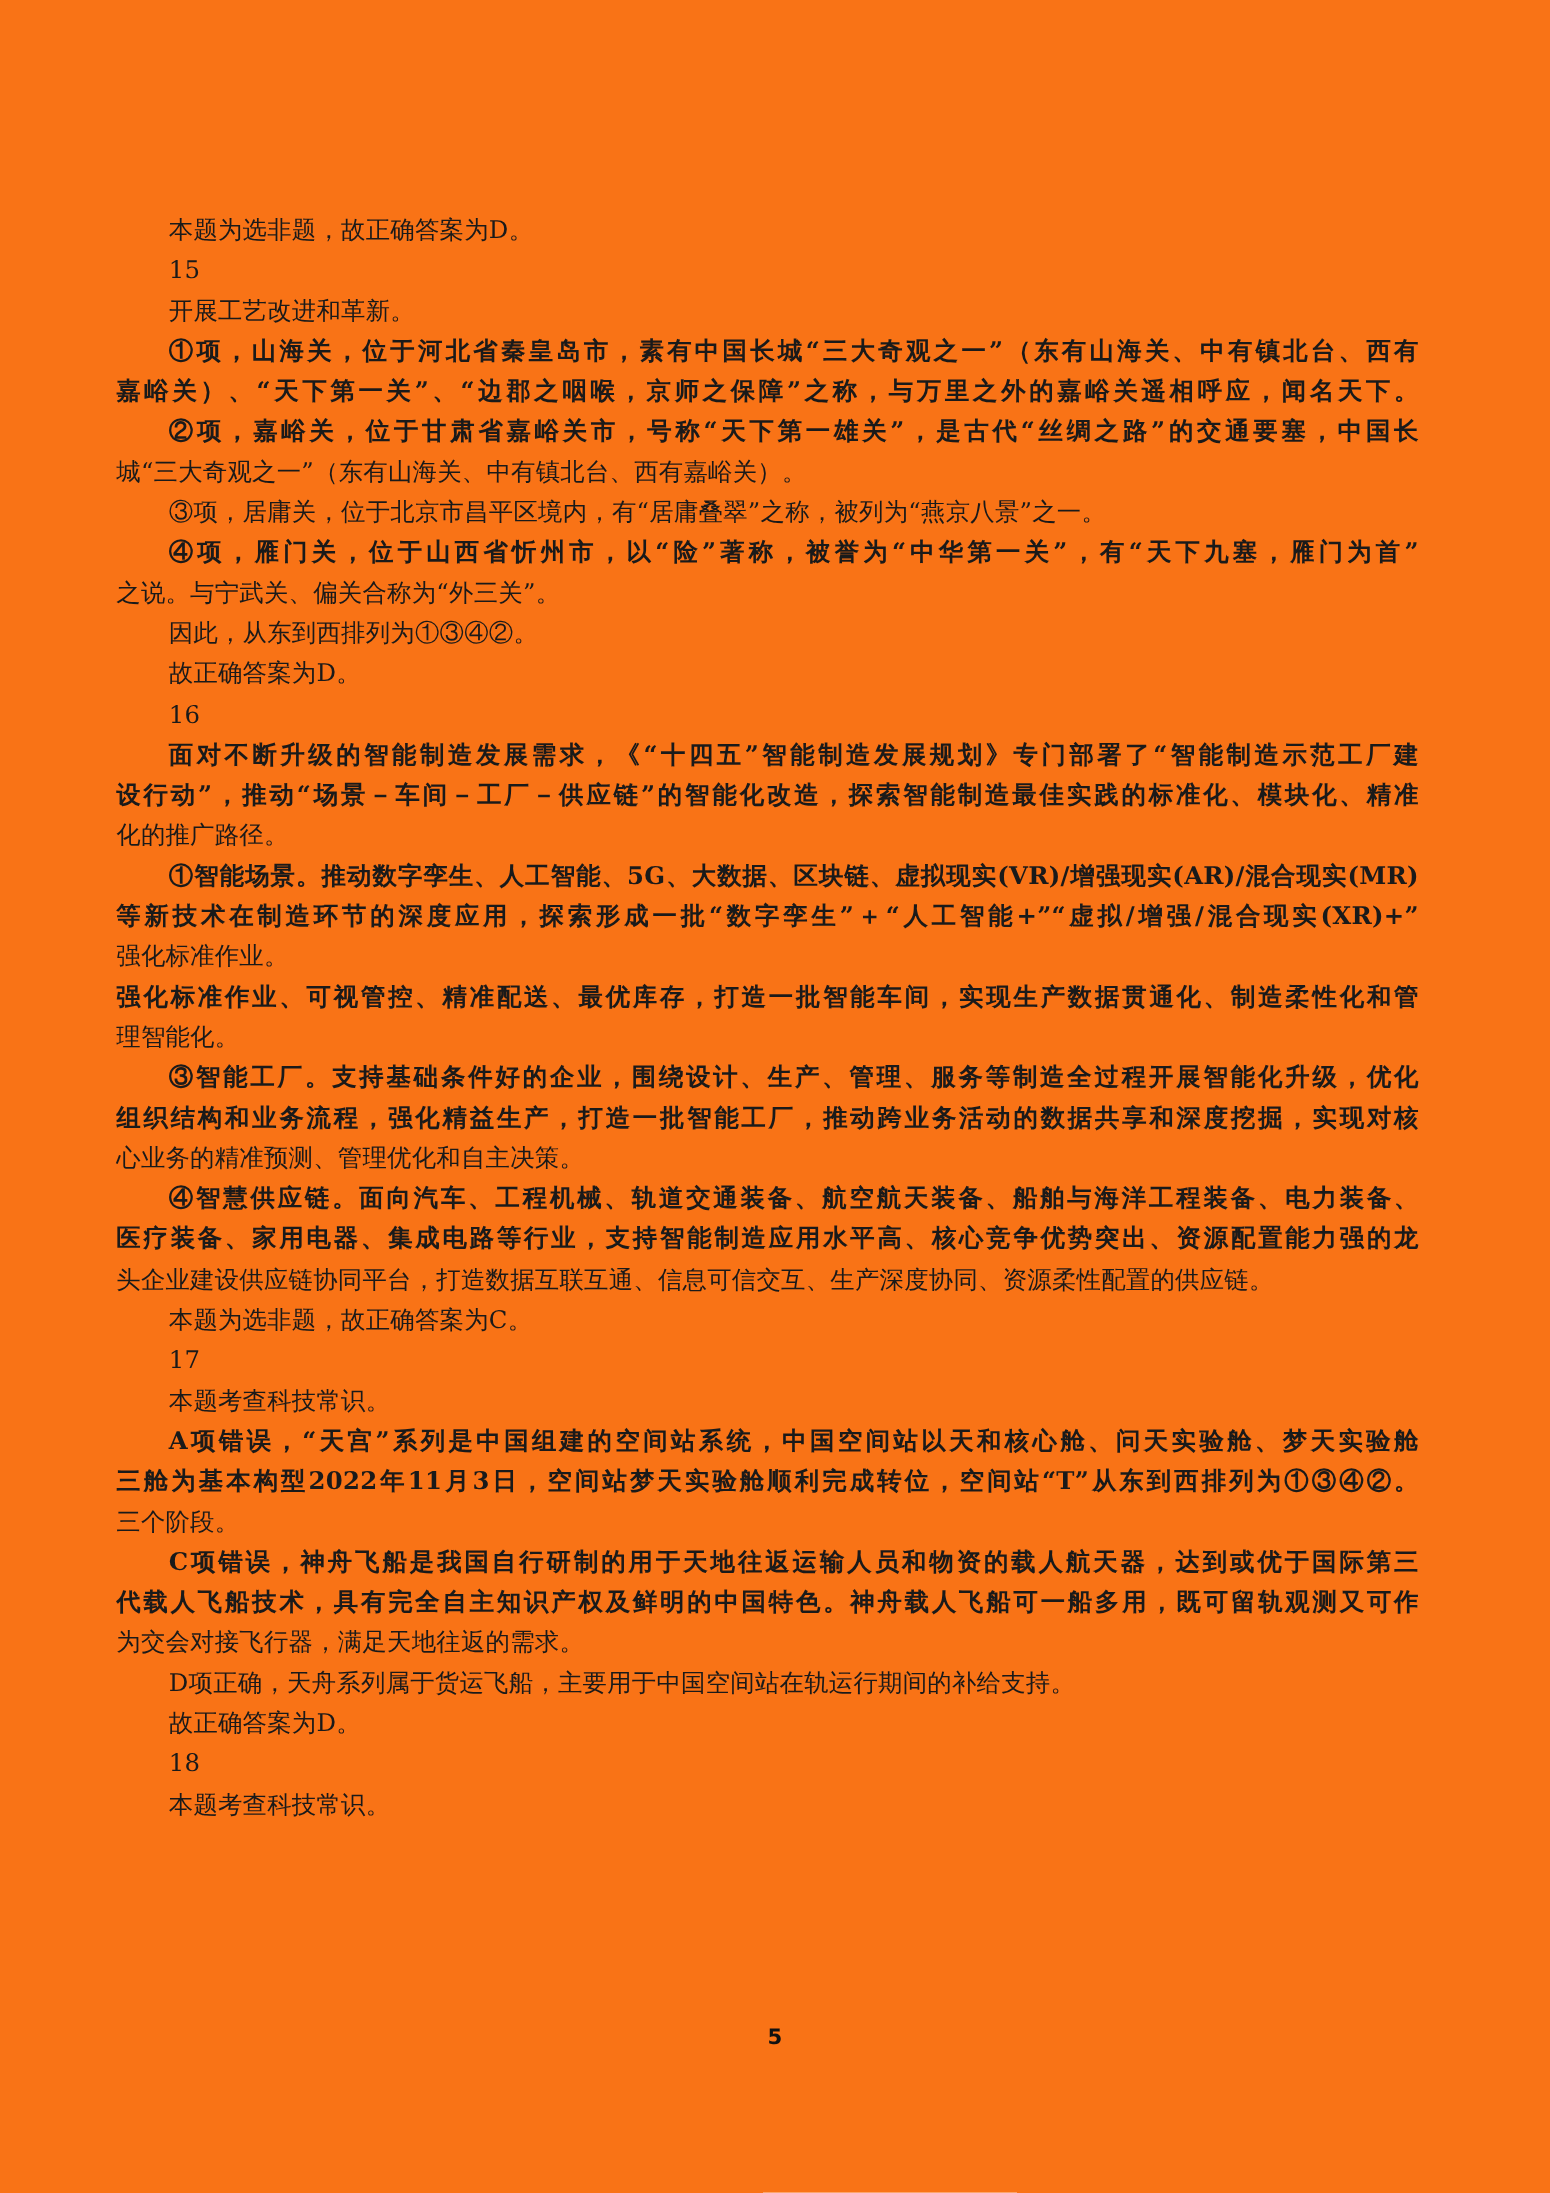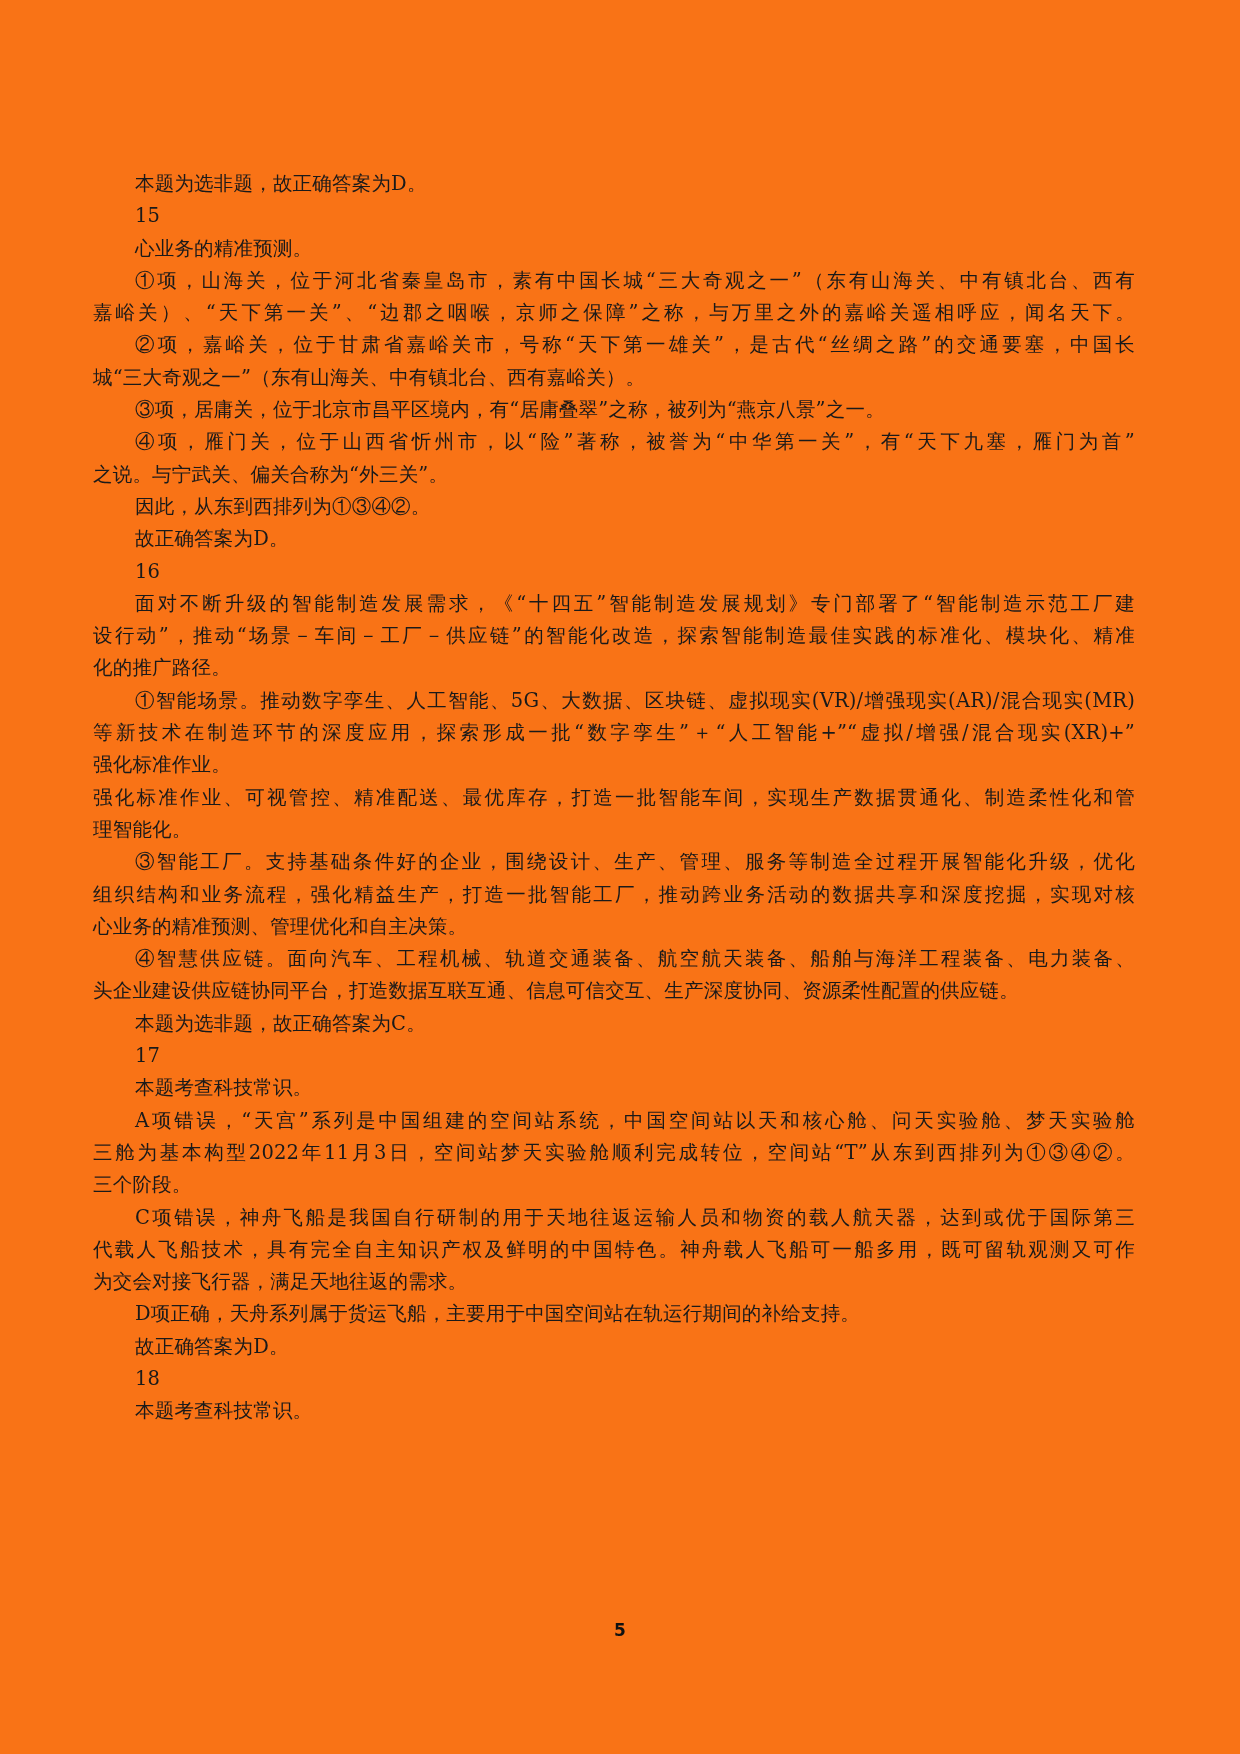--- a/index.html
+++ b/index.html
@@ -34,20 +34,21 @@
     font-size: 19.5px;
     white-space: nowrap;
     letter-spacing: 0.2px;
   }
   .indent { padding-left: 42px; }
   .justify {
     text-align: justify;
     text-align-last: justify;
     white-space: normal;
     overflow: hidden;
+    font-weight: bold;
   }
   .page-number {
     position: absolute;
     left: 0;
     width: 1240px;
     top: 1620px;
     text-align: center;
     font-family: "DejaVu Sans", "Liberation Sans", sans-serif;
     font-size: 17px;
     font-weight: bold;
@@ -55,21 +56,21 @@
   }
 </style>
 </head>
 <body>
 
 <div class="page">
   <div class="content" id="content">
 
   <div class="line indent">本题为选非题，故正确答案为D。</div>
       <div class="line indent">15</div>
-      <div class="line indent">心业务的精准预测。</div>
+      <div class="line indent">开展工艺改进和革新。</div>
       <div class="line indent justify">①项，山海关，位于河北省秦皇岛市，素有中国长城“三大奇观之一”（东有山海关、中有镇北台、西有</div>
       <div class="line justify">嘉峪关）、“天下第一关”、“边郡之咽喉，京师之保障”之称，与万里之外的嘉峪关遥相呼应，闻名天下。</div>
       <div class="line indent justify">②项，嘉峪关，位于甘肃省嘉峪关市，号称“天下第一雄关”，是古代“丝绸之路”的交通要塞，中国长</div>
       <div class="line">城“三大奇观之一”（东有山海关、中有镇北台、西有嘉峪关）。</div>
       <div class="line indent">③项，居庸关，位于北京市昌平区境内，有“居庸叠翠”之称，被列为“燕京八景”之一。</div>
       <div class="line indent justify">④项，雁门关，位于山西省忻州市，以“险”著称，被誉为“中华第一关”，有“天下九塞，雁门为首”</div>
       <div class="line">之说。与宁武关、偏关合称为“外三关”。</div>
       <div class="line indent">因此，从东到西排列为①③④②。</div>
       <div class="line indent">故正确答案为D。</div>
       <div class="line indent">16</div>
@@ -78,20 +79,21 @@
       <div class="line">化的推广路径。</div>
       <div class="line indent justify">①智能场景。推动数字孪生、人工智能、5G、大数据、区块链、虚拟现实(VR)/增强现实(AR)/混合现实(MR)</div>
       <div class="line justify">等新技术在制造环节的深度应用，探索形成一批“数字孪生”＋“人工智能+”“虚拟/增强/混合现实(XR)+”</div>
       <div class="line">强化标准作业。</div>
       <div class="line justify">强化标准作业、可视管控、精准配送、最优库存，打造一批智能车间，实现生产数据贯通化、制造柔性化和管</div>
       <div class="line">理智能化。</div>
       <div class="line indent justify">③智能工厂。支持基础条件好的企业，围绕设计、生产、管理、服务等制造全过程开展智能化升级，优化</div>
       <div class="line justify">组织结构和业务流程，强化精益生产，打造一批智能工厂，推动跨业务活动的数据共享和深度挖掘，实现对核</div>
       <div class="line">心业务的精准预测、管理优化和自主决策。</div>
       <div class="line indent justify">④智慧供应链。面向汽车、工程机械、轨道交通装备、航空航天装备、船舶与海洋工程装备、电力装备、</div>
+      <div class="line justify">医疗装备、家用电器、集成电路等行业，支持智能制造应用水平高、核心竞争优势突出、资源配置能力强的龙</div>
       <div class="line">头企业建设供应链协同平台，打造数据互联互通、信息可信交互、生产深度协同、资源柔性配置的供应链。</div>
       <div class="line indent">本题为选非题，故正确答案为C。</div>
       <div class="line indent">17</div>
       <div class="line indent">本题考查科技常识。</div>
       <div class="line indent justify">A项错误，“天宫”系列是中国组建的空间站系统，中国空间站以天和核心舱、问天实验舱、梦天实验舱</div>
       <div class="line justify">三舱为基本构型2022年11月3日，空间站梦天实验舱顺利完成转位，空间站“T”从东到西排列为①③④②。</div>
       <div class="line">三个阶段。</div>
       <div class="line indent justify">C项错误，神舟飞船是我国自行研制的用于天地往返运输人员和物资的载人航天器，达到或优于国际第三</div>
       <div class="line justify">代载人飞船技术，具有完全自主知识产权及鲜明的中国特色。神舟载人飞船可一船多用，既可留轨观测又可作</div>
       <div class="line">为交会对接飞行器，满足天地往返的需求。</div>

